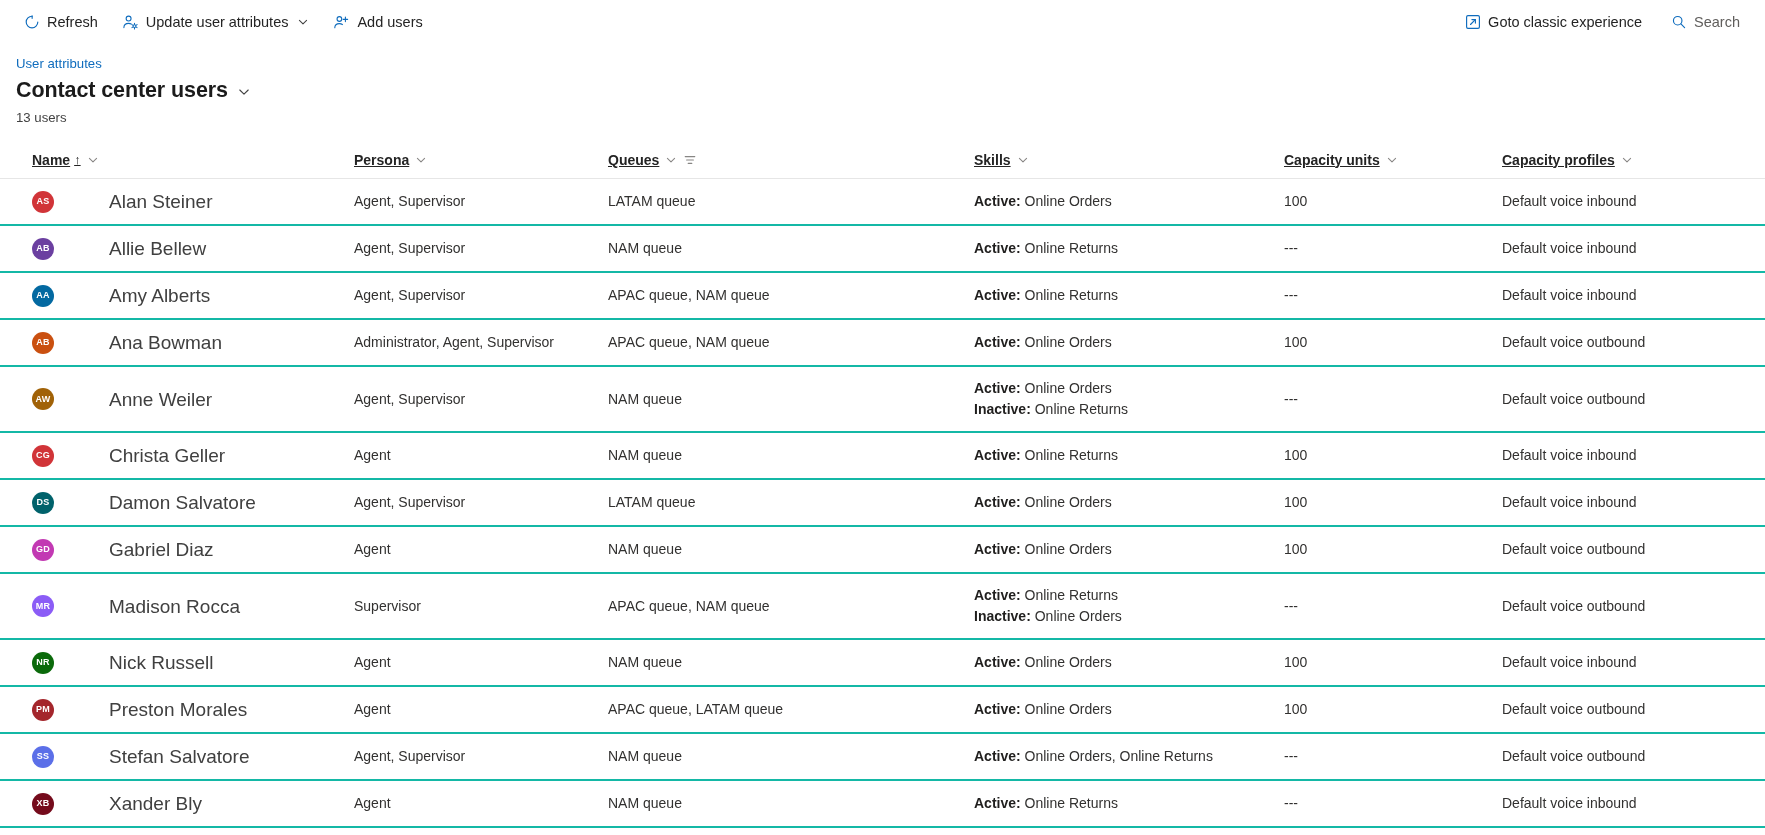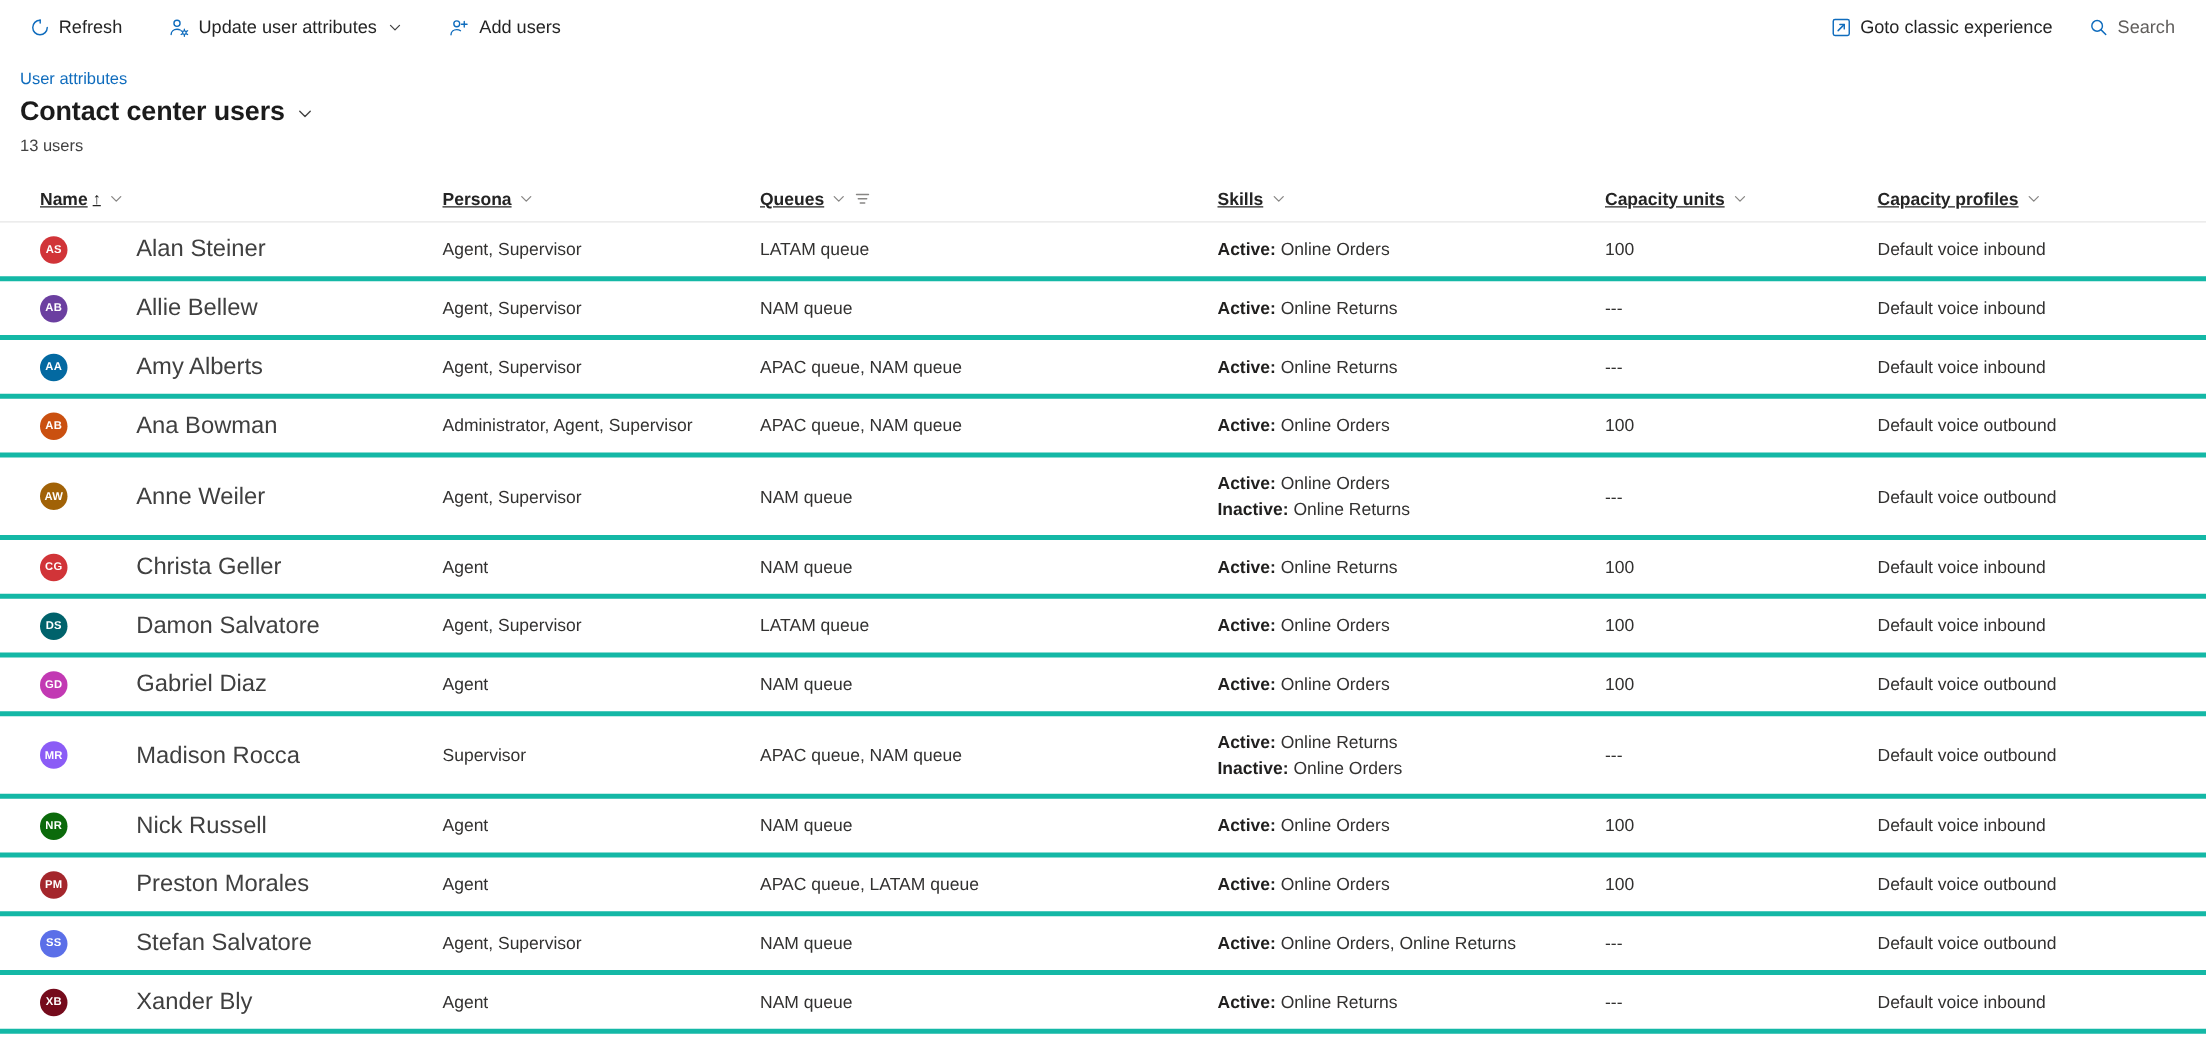--- a/index.html
+++ b/index.html
@@ -14,21 +14,21 @@
 
   
   .commandbar {
     height: 44px;
     display: flex;
     align-items: center;
     padding: 0 16px 0 14px;
     background: #ffffff;
     position: relative;
   }
-  .cmd-left { display: flex; align-items: center; gap: 19px; }
+  .cmd-left { display: flex; align-items: center; gap: 6px; }
   .cmd-right { display: flex; align-items: center; gap: 10px; margin-left: auto; }
 
   .cmd-btn {
     display: flex;
     align-items: center;
     gap: 7px;
     height: 32px;
     padding: 0 9px;
     border: none;
     background: transparent;
@@ -89,21 +89,21 @@
     color: #242424;
     cursor: pointer;
     padding-right: 8px;
   }
   .th .hdr-chev, .th .filter-ico { opacity: 0.75; display:flex; align-items:center; }
   .sort-arrow { font-size: 13px; font-weight: 400; margin-left: -2px; }
 
   .row {
     display: flex;
     align-items: stretch;
-    border-bottom: 4px solid #14b8a6;
+    border-bottom: 2px solid #14b8a6;
     padding-left: 32px;
     min-height: 47px;
   }
   .row.tall { min-height: 66px; }
 
   .cell {
     display: flex;
     align-items: center;
     font-size: 14px;
     color: #323130;

